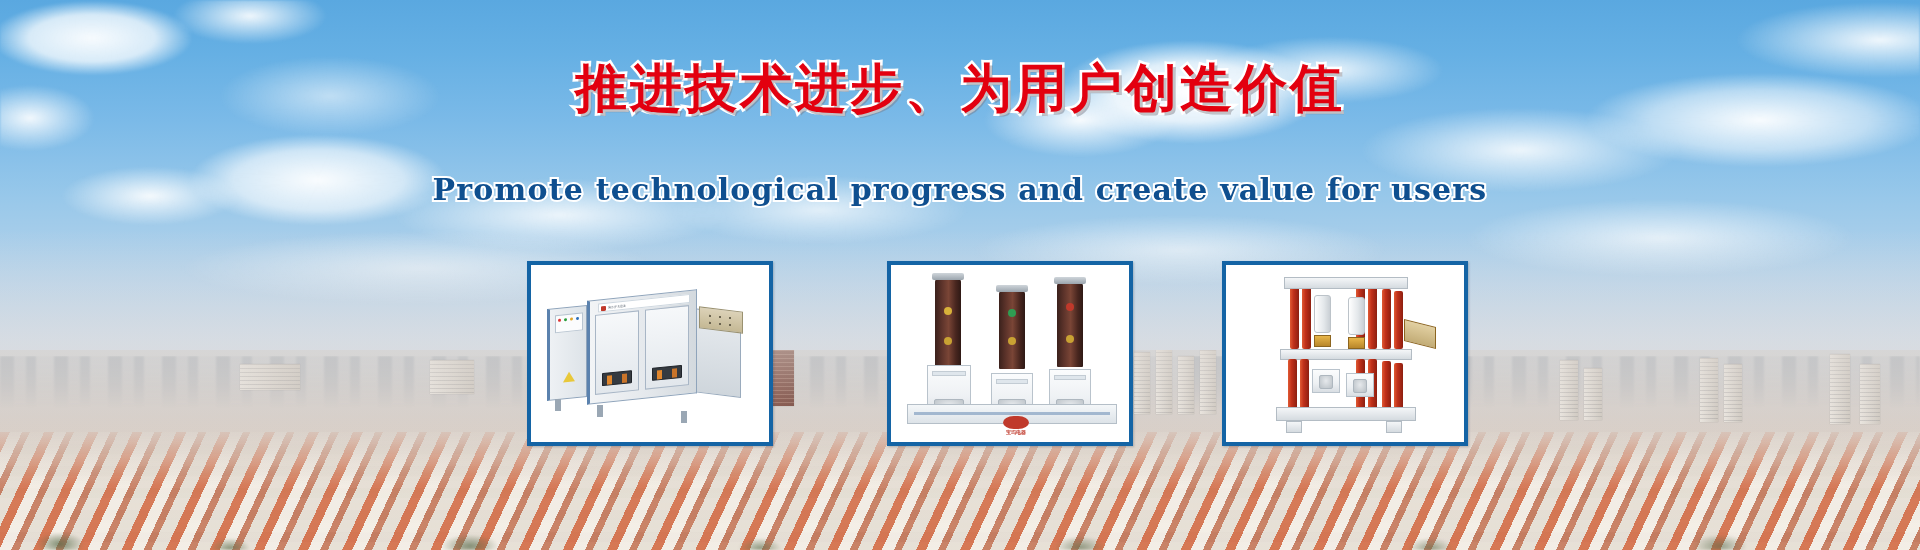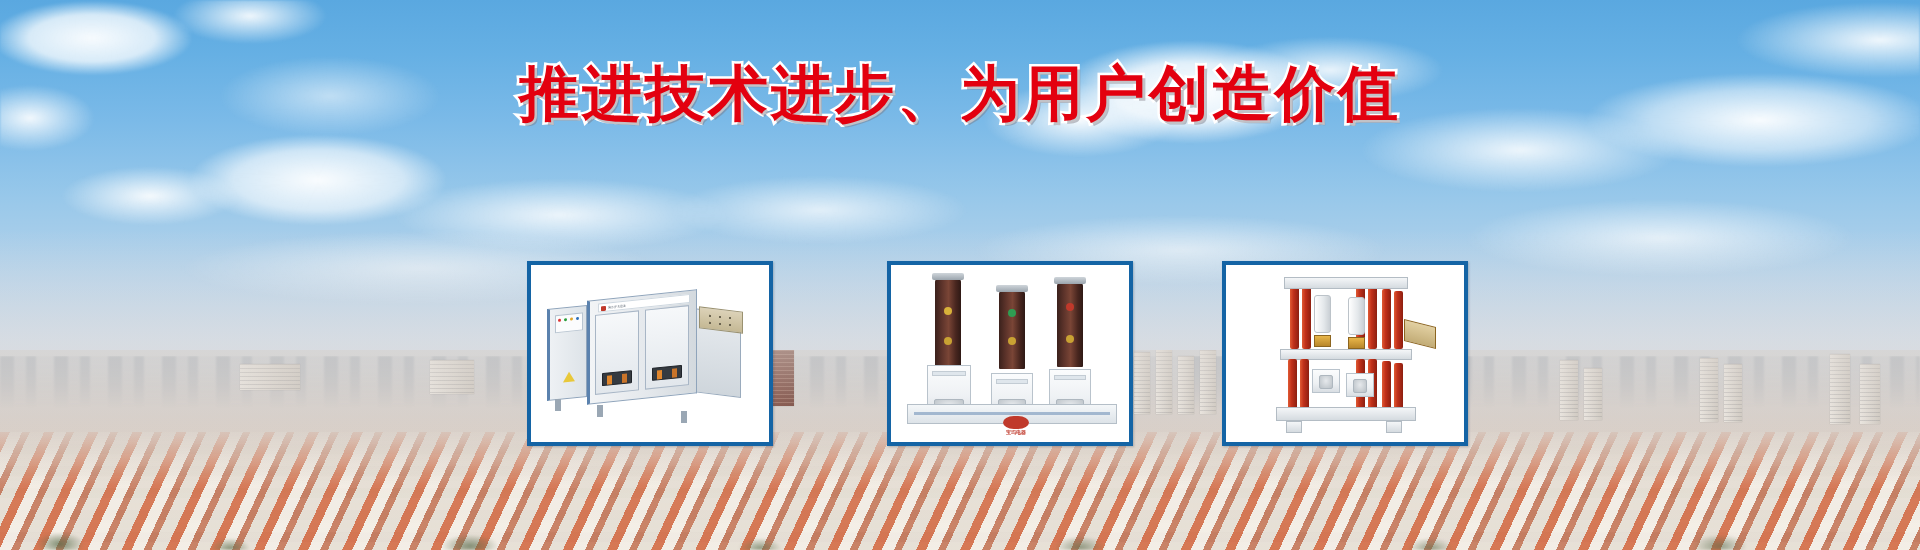--- a/index.html
+++ b/index.html
@@ -111,21 +111,21 @@
   }
   .city-fade {
     position:absolute; inset:0;
     background:linear-gradient(to bottom, rgba(222,216,210,.55) 0%, rgba(222,214,206,.12) 35%, rgba(210,200,190,0) 70%);
   }
 
   
   .headline {
     position:absolute; top:54px; left:0; width:1920px; text-align:center;
     font-family:"DejaVu Sans", sans-serif;
-    font-weight:bold; font-size:60px; letter-spacing:3px;
+    font-weight:bold; font-size:52px; letter-spacing:3px;
     color:#e3000f;
     -webkit-text-stroke:5px #ffffff;
     paint-order: stroke fill;
     text-shadow: 3px 3px 0 rgba(120,120,130,.45);
     white-space:nowrap;
   }
   .subtitle {
     position:absolute; top:172px; left:0; width:1920px; text-align:center;
     font-family:"DejaVu Serif", serif;
     font-weight:bold; font-size:30px; letter-spacing:1.2px;
@@ -253,20 +253,21 @@
       <div class="tower" style="left:1860px;bottom:66px;width:20px;height:60px;"></div>
       <div class="tower" style="left:430px;bottom:96px;width:44px;height:34px;"></div>
       <div class="tower" style="left:240px;bottom:100px;width:60px;height:26px;"></div>
     </div>
     <div class="rooftiles"></div>
     <div class="trees"></div>
     <div class="city-fade"></div>
   </div>
 
   <div class="headline">推进技术进步、为用户创造价值</div>
+  <div class="subtitle">Promote technological progress and create value for users</div>
 
   <div class="panel p1">
     <div class="pimg">
       <div class="cab-left">
         <div class="panelbox">
             <s></s>
             <s></s>
             <s></s>
             <s></s>
           </div>

